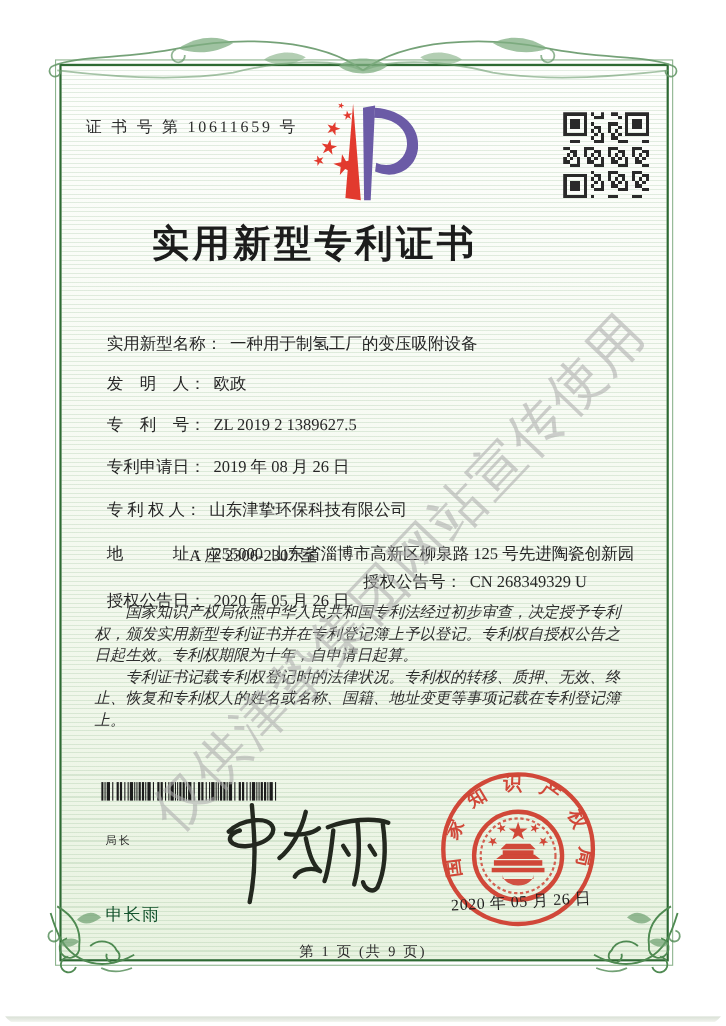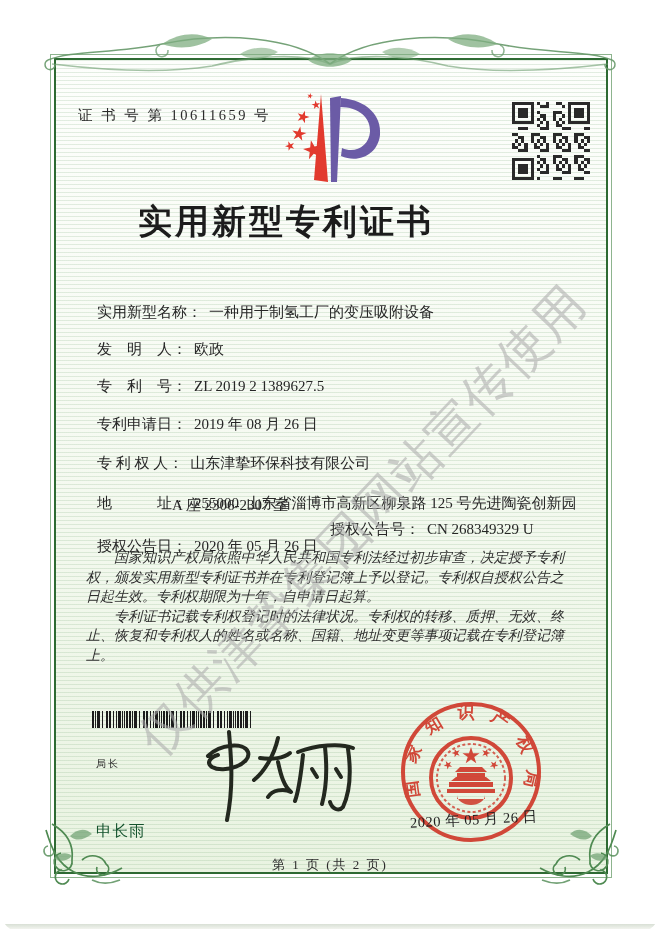--- a/index.html
+++ b/index.html
@@ -559,18 +559,18 @@
           <path d="M-20,3 L20,3 L15,-1 L-15,-1 Z"></path>
           <rect x="-22" y="4" width="44" height="5"></rect>
           <rect x="-24" y="11" width="48" height="4"></rect>
           <path d="M-14,17 A14,10 0 0 0 14,17 L14,21 L-14,21 Z" opacity=".95"></path>
         </g>
       </g>
     </g>
   </svg>
   <div class="seal-date">2020 年 05 月 26 日</div>
 
-  <div class="page-info">第 1 页 (共 2 页)</div>
+  <div class="page-info">第 1 页 (共 9 页)</div>
 
   <div class="watermark">仅供津挚集团网站宣传使用</div>
 
   <div class="scan-edge"></div>
 </div>
 
 </body></html>

